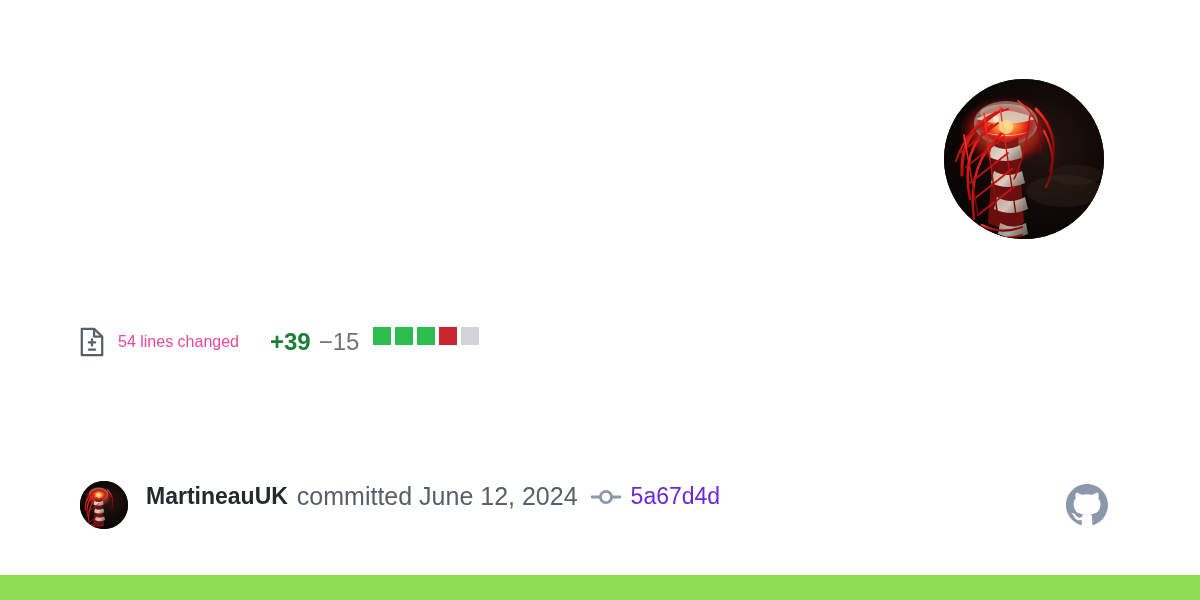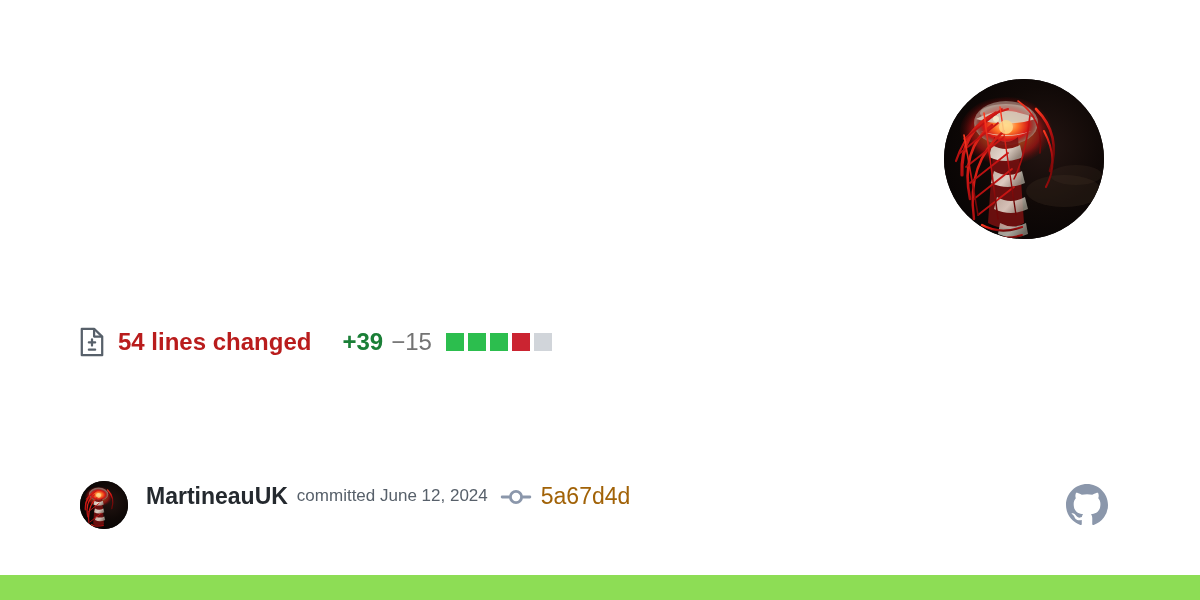--- a/index.html
+++ b/index.html
@@ -77,30 +77,29 @@
   }
 
   .file-diff-icon {
     width: 24px;
     height: 30px;
     margin-right: 14px;
     display: block;
   }
 
   .lines-changed {
-    font-size: 24px;
-    color: #b91c1c;
-    line-height: 30px;
-    white-space: nowrap;
-    font-weight: bold;
+    font-size: 16px;
+    color: #ec4899;
+    line-height: 30px;
+    white-space: nowrap;
   }
 
   .diffstat {
     display: flex;
-    align-items: center;
+    align-items: flex-start;
     margin-left: 31px;
   }
 
   .additions {
     font-size: 24px;
     font-weight: 700;
     color: #1a7f37;
     line-height: 30px;
   }
 
@@ -150,38 +149,38 @@
   .committer-name {
     font-size: 23px;
     font-weight: 700;
     color: #24292e;
     margin-left: 18px;
     line-height: 30px;
     white-space: nowrap;
   }
 
   .committed-text {
-    font-size: 17px;
+    font-size: 25px;
     color: #57606a;
     margin-left: 9px;
     line-height: 30px;
     white-space: nowrap;
   }
 
   .commit-icon {
     width: 32px;
     height: 32px;
     margin-left: 12px;
     display: block;
     flex: none;
   }
 
   .commit-hash {
     font-size: 23px;
-    color: #a16207;
+    color: #6d28d9;
     margin-left: 9px;
     line-height: 30px;
     white-space: nowrap;
   }
 
   
   .github-mark {
     position: absolute;
     left: 1066px;
     top: 484px;

